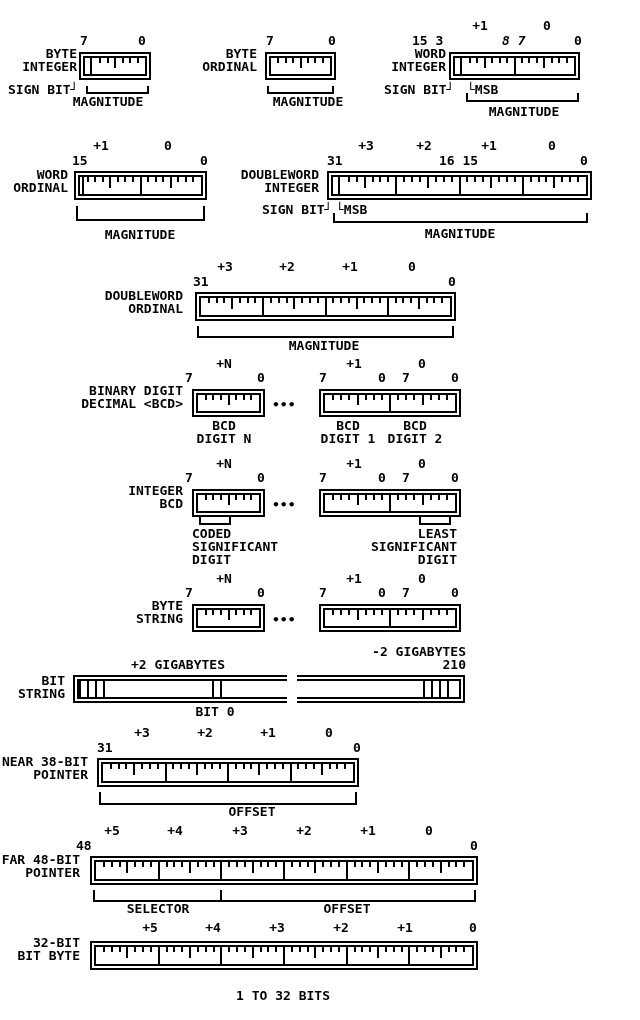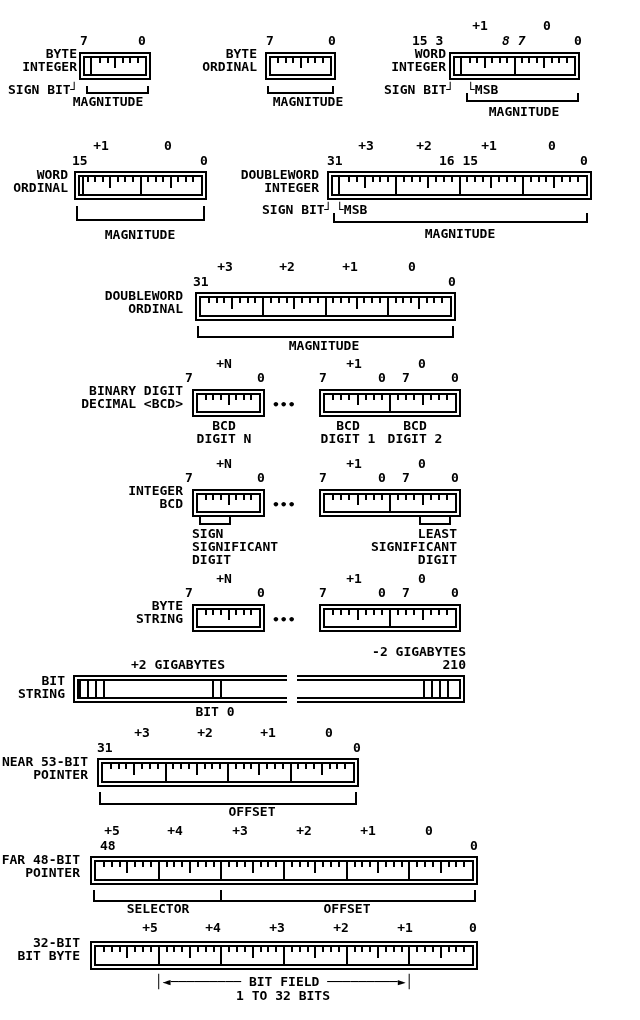--- a/index.html
+++ b/index.html
@@ -261,21 +261,21 @@
     <div class="txt c" style="left: 261px; top: 471px;">0</div>
     <div class="txt c" style="left: 354px; top: 457px;">+1</div>
     <div class="txt c" style="left: 422px; top: 457px;">0</div>
     <div class="txt c" style="left: 323px; top: 471px;">7</div>
     <div class="txt c" style="left: 382px; top: 471px;">0</div>
     <div class="txt c" style="left: 406px; top: 471px;">7</div>
     <div class="txt c" style="left: 455px; top: 471px;">0</div>
     <div class="txt r" style="left: 183px; top: 484px;">INTEGER</div>
     <div class="txt r" style="left: 183px; top: 497px;">BCD</div>
     <div class="txt" style="left: 272px; top: 498px;">•••</div>
-    <div class="txt" style="left: 192px; top: 527px;">SIGN</div>
+    <div class="txt" style="left: 192px; top: 527px;">CODED</div>
     <div class="txt" style="left: 192px; top: 540px;">SIGNIFICANT</div>
     <div class="txt" style="left: 192px; top: 553px;">DIGIT</div>
     <div class="txt r" style="left: 457px; top: 527px;">LEAST</div>
     <div class="txt r" style="left: 457px; top: 540px;">SIGNIFICANT</div>
     <div class="txt r" style="left: 457px; top: 553px;">DIGIT</div>
     <div class="prim" style="left: 192px; top: 489px; width: 73px; height: 28px; border: 2px solid rgb(0, 0, 0);">
       <div class="prim" style="inset: 2px; border: 2px solid rgb(0, 0, 0);">
         <div class="prim" style="left: 7px; top: 0px; width: 2px; height: 5px; background: rgb(0, 0, 0);"></div>
         <div class="prim" style="left: 14px; top: 0px; width: 2px; height: 5px; background: rgb(0, 0, 0);"></div>
         <div class="prim" style="left: 22px; top: 0px; width: 2px; height: 5px; background: rgb(0, 0, 0);"></div>
@@ -369,21 +369,21 @@
       <div class="prim" style="left: 134px; top: 4px; bottom: 4px; width: 2px; background: rgb(0, 0, 0);"></div>
       <div class="prim" style="left: 142px; top: 4px; bottom: 4px; width: 2px; background: rgb(0, 0, 0);"></div>
       <div class="prim" style="left: 150px; top: 4px; bottom: 4px; width: 2px; background: rgb(0, 0, 0);"></div>
     </div>
     <div class="txt c" style="left: 142px; top: 726px;">+3</div>
     <div class="txt c" style="left: 205px; top: 726px;">+2</div>
     <div class="txt c" style="left: 268px; top: 726px;">+1</div>
     <div class="txt c" style="left: 329px; top: 726px;">0</div>
     <div class="txt" style="left: 97px; top: 741px;">31</div>
     <div class="txt c" style="left: 357px; top: 741px;">0</div>
-    <div class="txt r" style="left: 88px; top: 755px;">NEAR 53-BIT</div>
+    <div class="txt r" style="left: 88px; top: 755px;">NEAR 38-BIT</div>
     <div class="txt r" style="left: 88px; top: 768px;">POINTER</div>
     <div class="txt c" style="left: 252px; top: 805px;">OFFSET</div>
     <div class="prim" style="left: 97px; top: 758px; width: 262px; height: 29px; border: 2px solid rgb(0, 0, 0);">
       <div class="prim" style="inset: 2px; border: 2px solid rgb(0, 0, 0);">
         <div class="prim" style="left: 7px; top: 0px; width: 2px; height: 5px; background: rgb(0, 0, 0);"></div>
         <div class="prim" style="left: 15px; top: 0px; width: 2px; height: 5px; background: rgb(0, 0, 0);"></div>
         <div class="prim" style="left: 22px; top: 0px; width: 2px; height: 5px; background: rgb(0, 0, 0);"></div>
         <div class="prim" style="left: 30px; top: 0px; width: 2px; height: 11px; background: rgb(0, 0, 0);"></div>
         <div class="prim" style="left: 38px; top: 0px; width: 2px; height: 5px; background: rgb(0, 0, 0);"></div>
         <div class="prim" style="left: 46px; top: 0px; width: 2px; height: 5px; background: rgb(0, 0, 0);"></div>
@@ -414,21 +414,21 @@
         <div class="prim" style="left: 241px; top: 0px; width: 2px; height: 5px; background: rgb(0, 0, 0);"></div>
       </div>
     </div>
     <div class="prim" style="left: 99px; top: 792px; width: 258px; height: 13px; border-left: 2px solid rgb(0, 0, 0); border-right: 2px solid rgb(0, 0, 0); border-bottom: 2px solid rgb(0, 0, 0);"></div>
     <div class="txt c" style="left: 112px; top: 824px;">+5</div>
     <div class="txt c" style="left: 175px; top: 824px;">+4</div>
     <div class="txt c" style="left: 240px; top: 824px;">+3</div>
     <div class="txt c" style="left: 304px; top: 824px;">+2</div>
     <div class="txt c" style="left: 368px; top: 824px;">+1</div>
     <div class="txt c" style="left: 429px; top: 824px;">0</div>
-    <div class="txt" style="left: 100px; top: 839px;">48</div>
+    <div class="txt" style="left: 76px; top: 839px;">48</div>
     <div class="txt c" style="left: 474px; top: 839px;">0</div>
     <div class="txt r" style="left: 80px; top: 853px;">FAR 48-BIT</div>
     <div class="txt r" style="left: 80px; top: 866px;">POINTER</div>
     <div class="txt c" style="left: 158px; top: 902px;">SELECTOR</div>
     <div class="txt c" style="left: 347px; top: 902px;">OFFSET</div>
     <div class="prim" style="left: 90px; top: 856px; width: 388px; height: 29px; border: 2px solid rgb(0, 0, 0);">
       <div class="prim" style="inset: 2px; border: 2px solid rgb(0, 0, 0);">
         <div class="prim" style="left: 7px; top: 0px; width: 2px; height: 5px; background: rgb(0, 0, 0);"></div>
         <div class="prim" style="left: 15px; top: 0px; width: 2px; height: 5px; background: rgb(0, 0, 0);"></div>
         <div class="prim" style="left: 23px; top: 0px; width: 2px; height: 5px; background: rgb(0, 0, 0);"></div>
@@ -482,21 +482,20 @@
       <div class="prim" style="left: 125px; top: 0px; bottom: 0px; width: 2px; background: rgb(0, 0, 0);"></div>
     </div>
     <div class="txt c" style="left: 150px; top: 921px;">+5</div>
     <div class="txt c" style="left: 213px; top: 921px;">+4</div>
     <div class="txt c" style="left: 277px; top: 921px;">+3</div>
     <div class="txt c" style="left: 341px; top: 921px;">+2</div>
     <div class="txt c" style="left: 405px; top: 921px;">+1</div>
     <div class="txt c" style="left: 473px; top: 921px;">0</div>
     <div class="txt r" style="left: 80px; top: 936px;">32-BIT</div>
     <div class="txt r" style="left: 80px; top: 949px;">BIT BYTE</div>
-    <div class="txt" style="left: 155px; top: 975px;">│◄───────── BIT FIELD ─────────►│</div>
     <div class="txt c" style="left: 283px; top: 989px;">1 TO 32 BITS</div>
     <div class="prim" style="left: 90px; top: 941px; width: 388px; height: 29px; border: 2px solid rgb(0, 0, 0);">
       <div class="prim" style="inset: 2px; border: 2px solid rgb(0, 0, 0);">
         <div class="prim" style="left: 7px; top: 0px; width: 2px; height: 5px; background: rgb(0, 0, 0);"></div>
         <div class="prim" style="left: 15px; top: 0px; width: 2px; height: 5px; background: rgb(0, 0, 0);"></div>
         <div class="prim" style="left: 23px; top: 0px; width: 2px; height: 5px; background: rgb(0, 0, 0);"></div>
         <div class="prim" style="left: 30px; top: 0px; width: 2px; height: 11px; background: rgb(0, 0, 0);"></div>
         <div class="prim" style="left: 38px; top: 0px; width: 2px; height: 5px; background: rgb(0, 0, 0);"></div>
         <div class="prim" style="left: 46px; top: 0px; width: 2px; height: 5px; background: rgb(0, 0, 0);"></div>
         <div class="prim" style="left: 54px; top: 0px; width: 2px; height: 5px; background: rgb(0, 0, 0);"></div>

